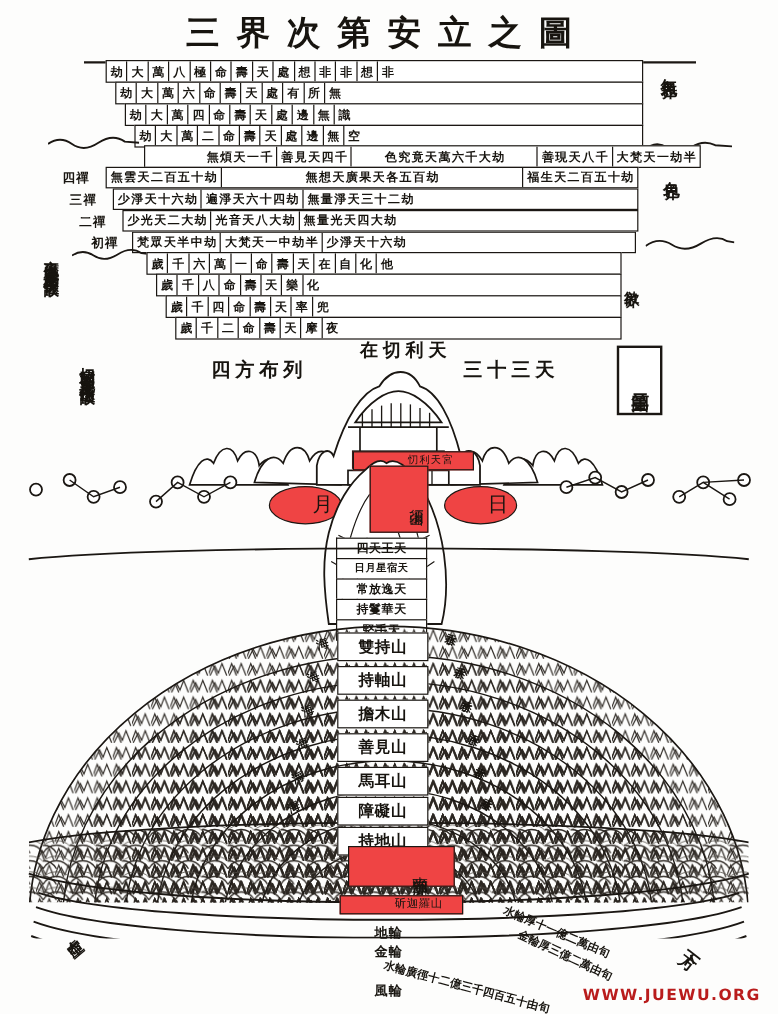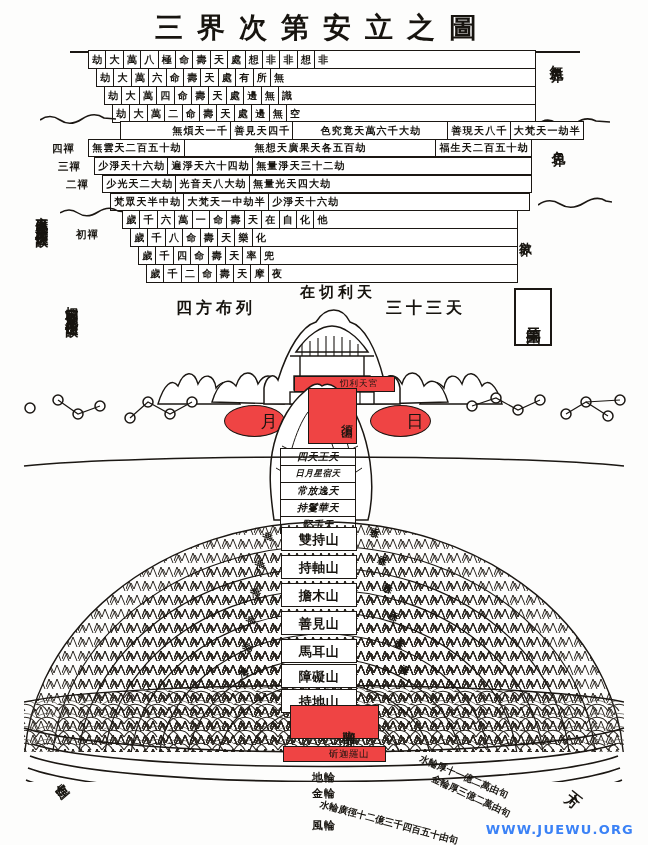--- a/index.html
+++ b/index.html
@@ -68,21 +68,21 @@
     font-weight:400;white-space:nowrap;padding-left:29px;
   }
   .lbl-vert{
     writing-mode:vertical-rl;text-orientation:upright;letter-spacing:1px;
   }
   .freelbl{
     position:absolute;font-weight:700;white-space:nowrap;
   }
 
   
-  #sumeru-tiers{position:absolute;left:280px;top:448px;width:76px;font-style:italic;}
+  #sumeru-tiers{position:absolute;left:280px;top:448px;width:76px;}
   .tier{
     border:1.4px solid #1b1713;border-bottom:none;background:#fff;
     height:16px;display:flex;align-items:center;justify-content:center;
     font-size:10px;font-weight:700;letter-spacing:.5px;white-space:nowrap;
   }
   .tier:last-child{border-bottom:1.4px solid #1b1713;}
 
   
   .ring-lbl{
     position:absolute;border:1.4px solid #1b1713;background:#fff;
@@ -103,21 +103,21 @@
     position:absolute;font-size:11px;font-weight:700;left:0;width:648px;
     text-align:center;letter-spacing:1px;
   }
   .base-meas{
     position:absolute;font-size:9.5px;font-weight:700;white-space:nowrap;
     transform-origin:left center;
   }
 
   #watermark{
     position:absolute;right:14px;bottom:8px;
-    font-size:13px;font-weight:700;color:#3b82f6;letter-spacing:1.2px;
+    font-size:13px;font-weight:700;color:#b91c1c;letter-spacing:1.2px;
   }
   svg{display:block}
 </style>
 </head>
 <body>
 
 <div class="page">
 
   <div id="title" class="cjk">三界次第安立之圖</div>
 
@@ -220,21 +220,21 @@
       <div class="cell">無量淨天三十二劫</div>
     </div>
 
     <div class="dhyana" style="left:66px;top:178px;">二禪</div>
     <div class="rowflex" style="left:102px;top:175px;width:428px;height:16px;">
       <div class="cell">少光天二大劫</div>
       <div class="cell">光音天八大劫</div>
       <div class="cell">無量光天四大劫</div>
     </div>
 
-    <div class="dhyana" style="left:76px;top:196px;margin-top:32px;">初禪</div>
+    <div class="dhyana" style="left:76px;top:196px;">初禪</div>
     <div class="rowflex" style="left:110px;top:193px;width:418px;height:16px;">
       <div class="cell">梵眾天半中劫</div>
       <div class="cell">大梵天一中劫半</div>
       <div class="cell">少淨天十六劫</div>
     </div>
   </div>
 
   <div class="sidelabel" style="left:550px;top:140px;">色界</div>
 
   <svg class="wave" style="left:538px;top:196px;" width="74" height="14">

